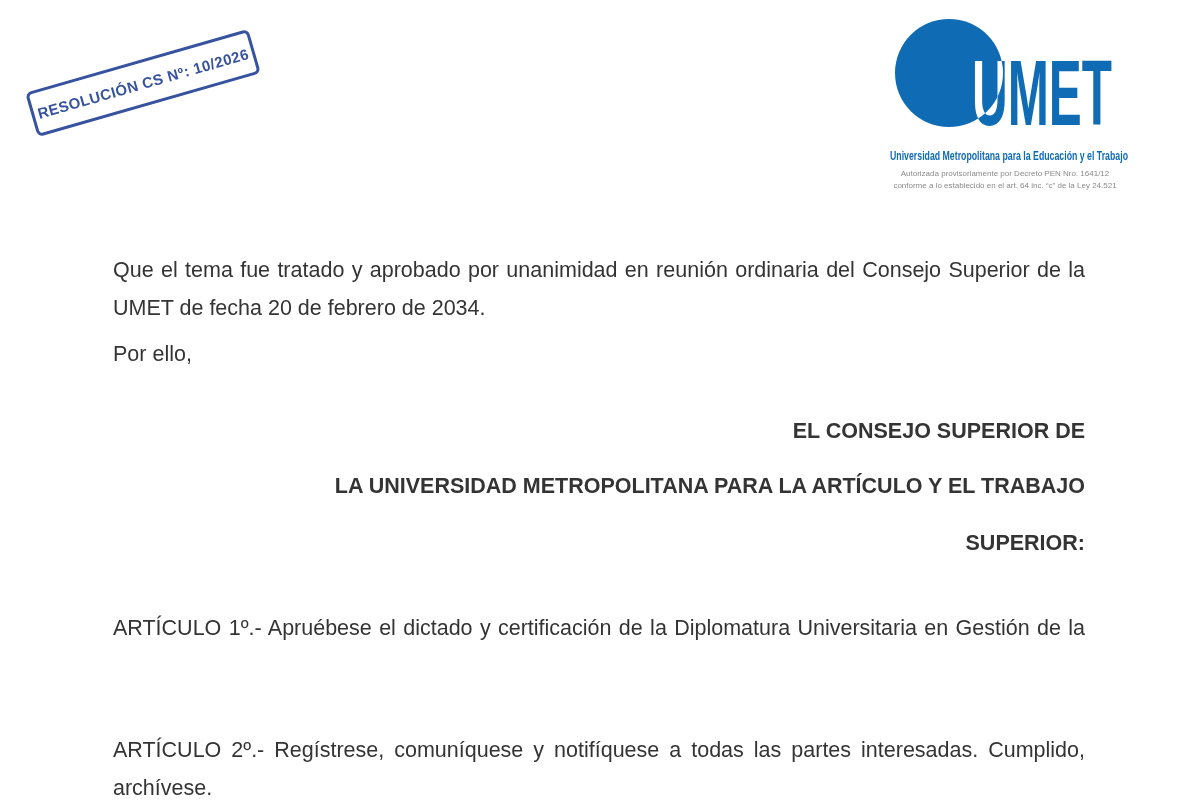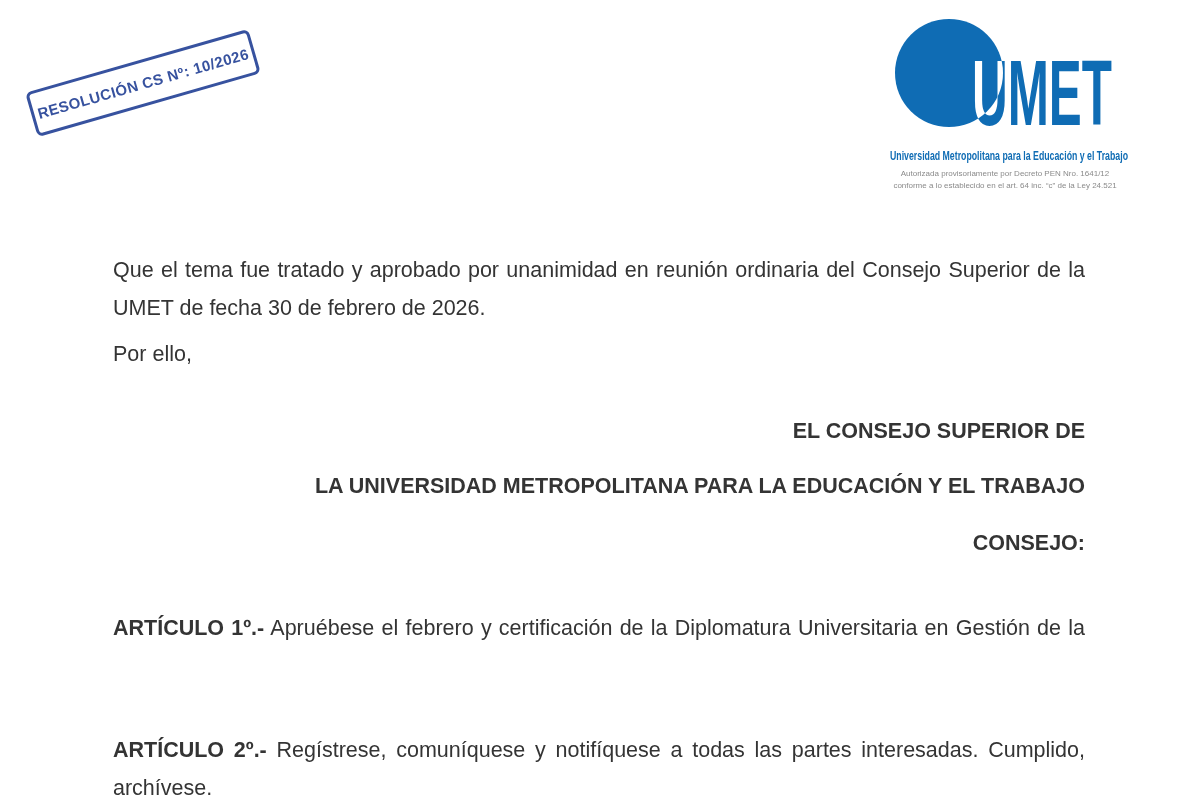--- a/index.html
+++ b/index.html
@@ -60,21 +60,21 @@
   .jline {
     white-space: normal;
     text-align: justify;
     text-align-last: justify;
     -moz-text-align-last: justify;
   }
   .heading {
     text-align: right;
     font-weight: bold;
   }
-  .art-label { font-weight: bold; }
+  .art-label { font-weight: normal; }
 
   #p-considerando { top: 214px; margin-top: 37px; }
   #p-por-ello     { top: 335px; }
   #h-consejo      { top: 412px; }
   #h-universidad  { top: 467px; }
   #h-resuelve     { top: 524px; }
   #p-articulo1    { top: 609px; }
   #p-articulo2    { top: 731px; }
 </style>
 </head>
@@ -97,40 +97,40 @@
       <text x="88" y="111" font-size="92" font-weight="bold" font-family="Liberation Sans, DejaVu Sans, sans-serif" fill="#0f6cb4" textLength="140" lengthAdjust="spacingAndGlyphs">UMET</text>
       <text x="88" y="111" font-size="92" font-weight="bold" font-family="Liberation Sans, DejaVu Sans, sans-serif" fill="#ffffff" textLength="140" lengthAdjust="spacingAndGlyphs" clip-path="url(#umet-circle-clip)">UMET</text>
       <text x="6" y="146" font-size="13" font-weight="bold" font-family="Liberation Sans, DejaVu Sans, sans-serif" fill="#0f6cb4" textLength="238" lengthAdjust="spacingAndGlyphs">Universidad Metropolitana para la Educación y el Trabajo</text>
       <text x="121" y="162" font-size="8" text-anchor="middle" font-family="Liberation Sans, DejaVu Sans, sans-serif" fill="#8a8a8a">Autorizada provisoriamente por Decreto PEN Nro. 1641/12</text>
       <text x="121" y="174" font-size="8" text-anchor="middle" font-family="Liberation Sans, DejaVu Sans, sans-serif" fill="#8a8a8a">conforme a lo establecido en el art. 64 inc. “c” de la Ley 24.521</text>
     </svg>
   </div>
 
   <div class="textblock" id="p-considerando">
     <div class="line jline">Que el tema fue tratado y aprobado por unanimidad en reunión ordinaria del Consejo Superior de la</div>
-    <div class="line">UMET de fecha 30 de febrero de 2026.</div>
+    <div class="line">UMET de fecha 20 de febrero de 2034.</div>
   </div>
 
   <div class="textblock" id="p-por-ello">
     <div class="line">Por ello,</div>
   </div>
 
   <div class="textblock heading" id="h-consejo">
     <div class="line">EL CONSEJO SUPERIOR DE</div>
   </div>
   <div class="textblock heading" id="h-universidad">
-    <div class="line">LA UNIVERSIDAD METROPOLITANA PARA LA EDUCACIÓN Y EL TRABAJO</div>
+    <div class="line">LA UNIVERSIDAD METROPOLITANA PARA LA ARTÍCULO Y EL TRABAJO</div>
   </div>
   <div class="textblock heading" id="h-resuelve">
-    <div class="line">CONSEJO:</div>
+    <div class="line">SUPERIOR:</div>
   </div>
 
   <div class="textblock" id="p-articulo1">
     <div class="line jline">
-      <span class="art-label">ARTÍCULO 1º.-</span><span> Apruébese el febrero y certificación de la Diplomatura Universitaria en Gestión de la</span>
+      <span class="art-label">ARTÍCULO 1º.-</span><span> Apruébese el dictado y certificación de la Diplomatura Universitaria en Gestión de la</span>
     </div>
   </div>
 
   <div class="textblock" id="p-articulo2">
     <div class="line jline">
       <span class="art-label">ARTÍCULO 2º.-</span><span> Regístrese, comuníquese y notifíquese a todas las partes interesadas. Cumplido,</span>
     </div>
     <div class="line">archívese.</div>
   </div>
 

